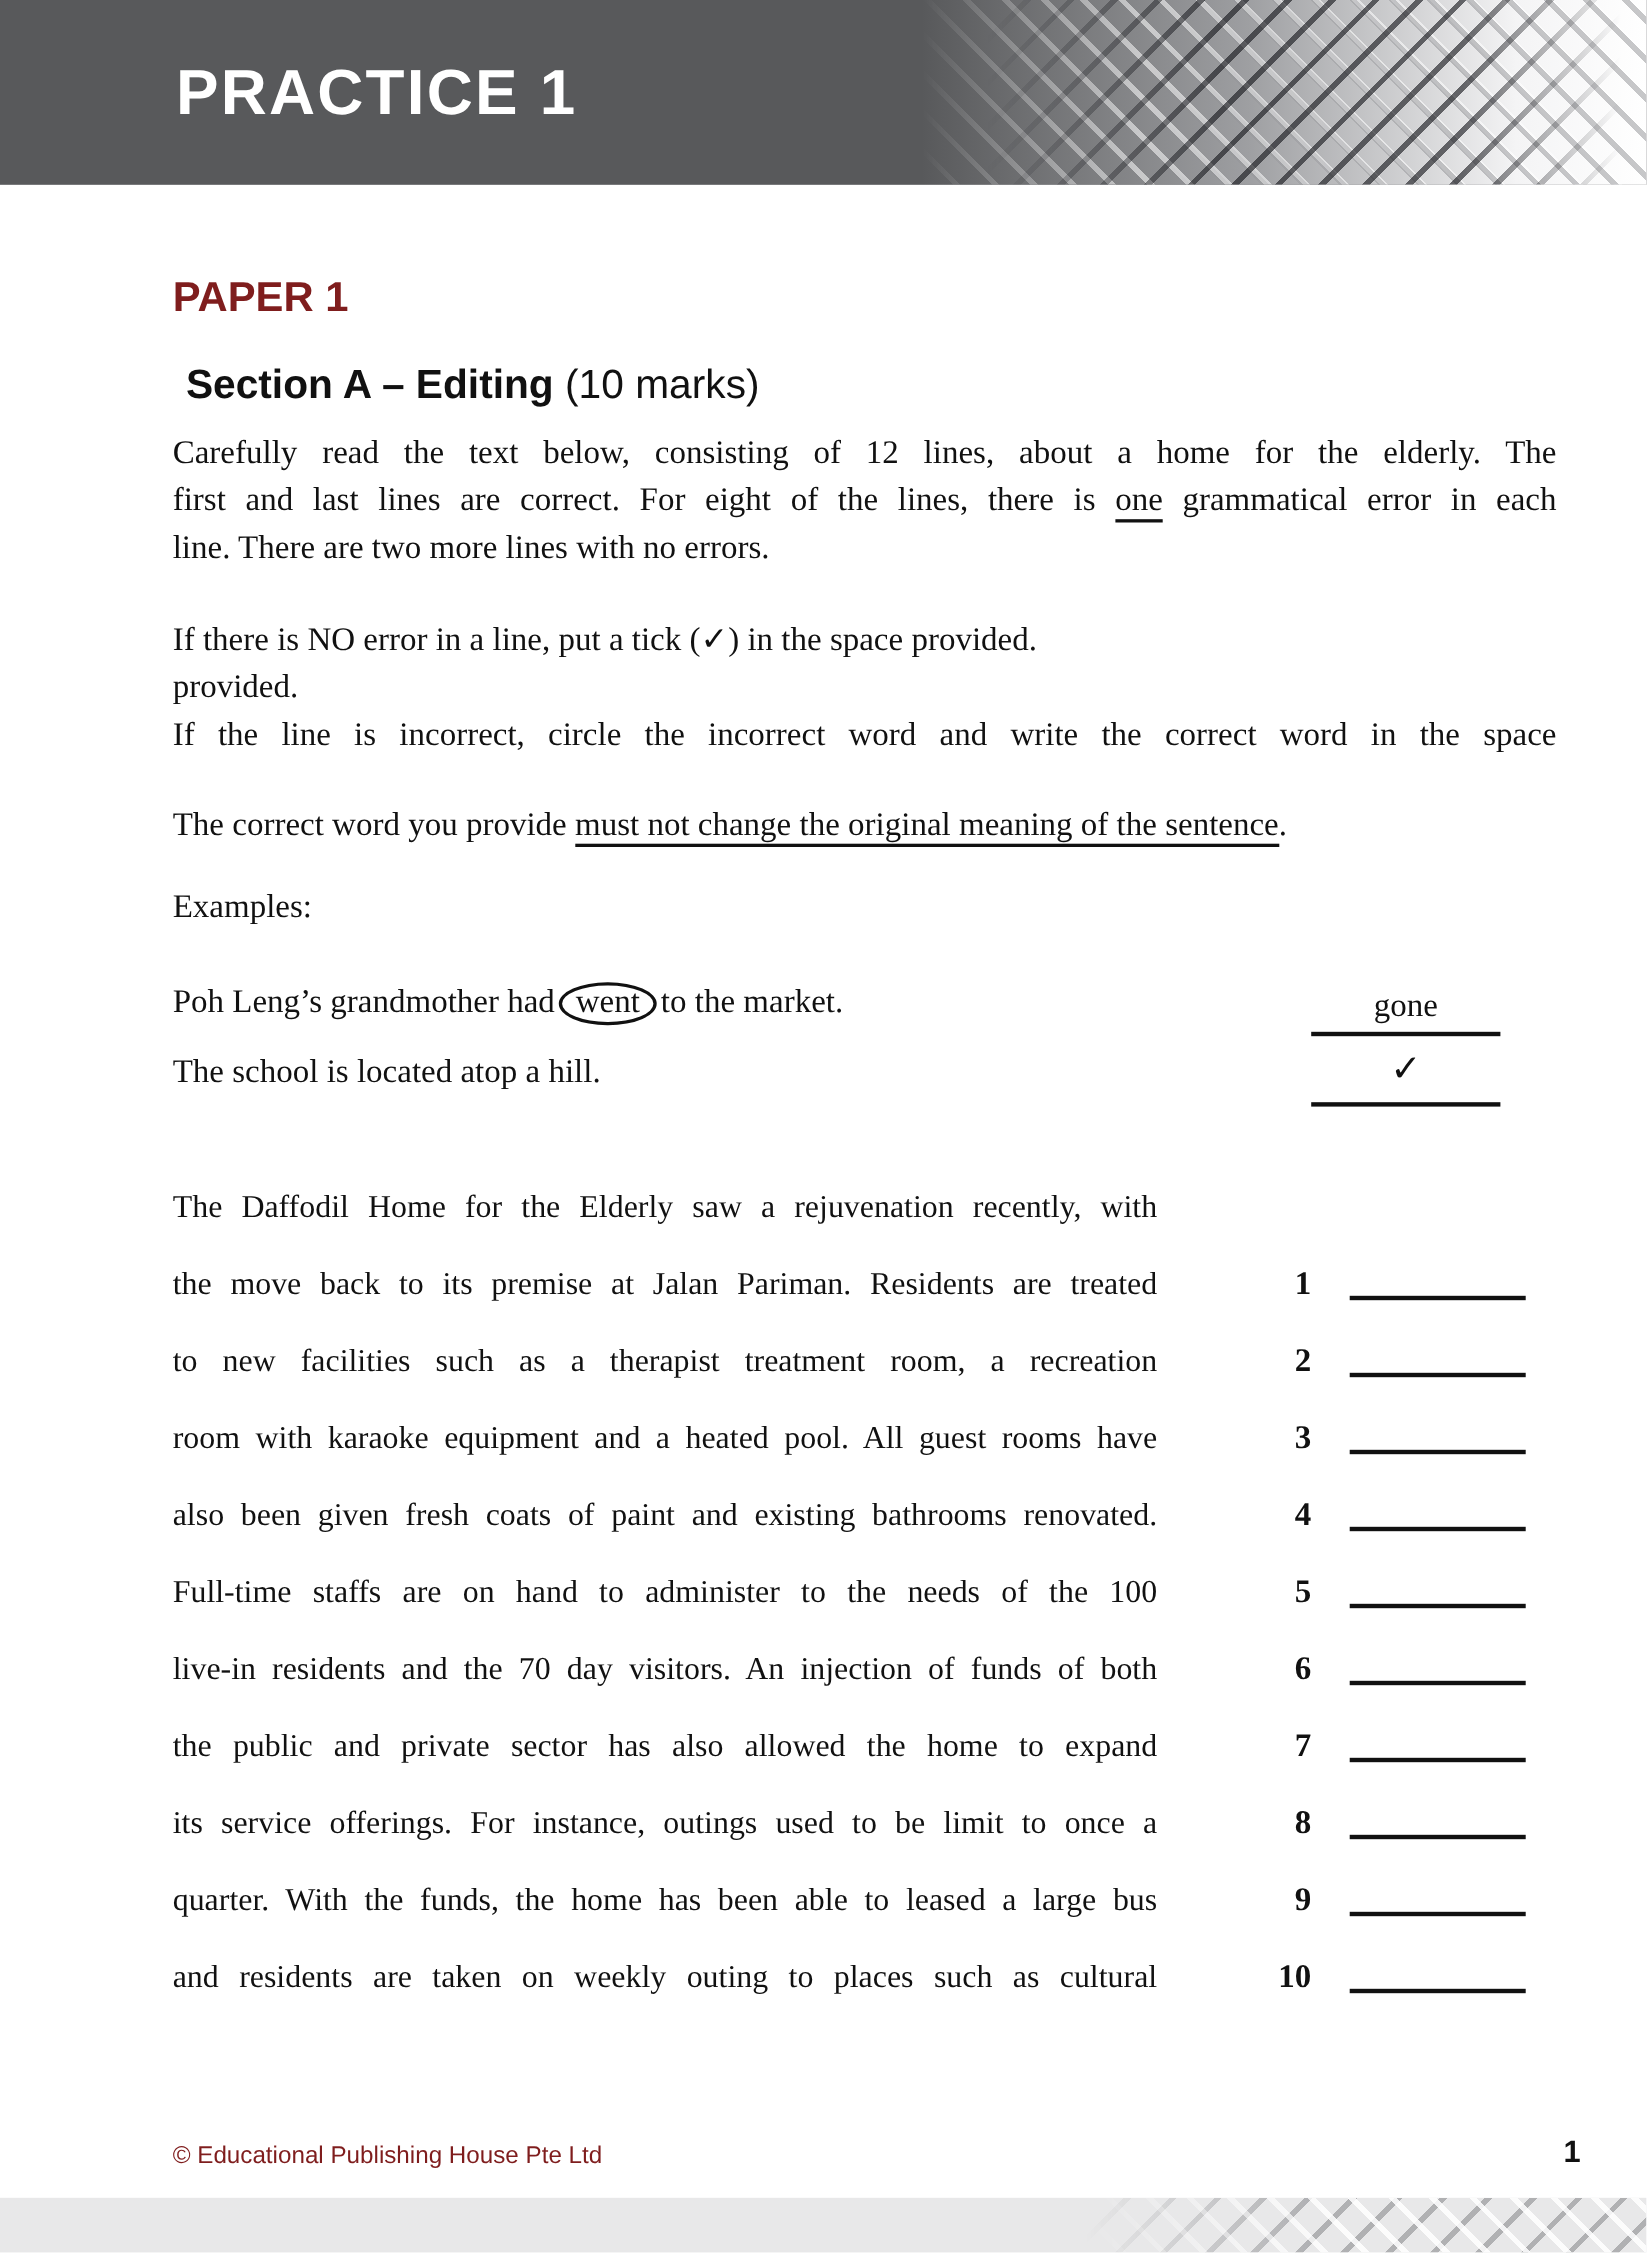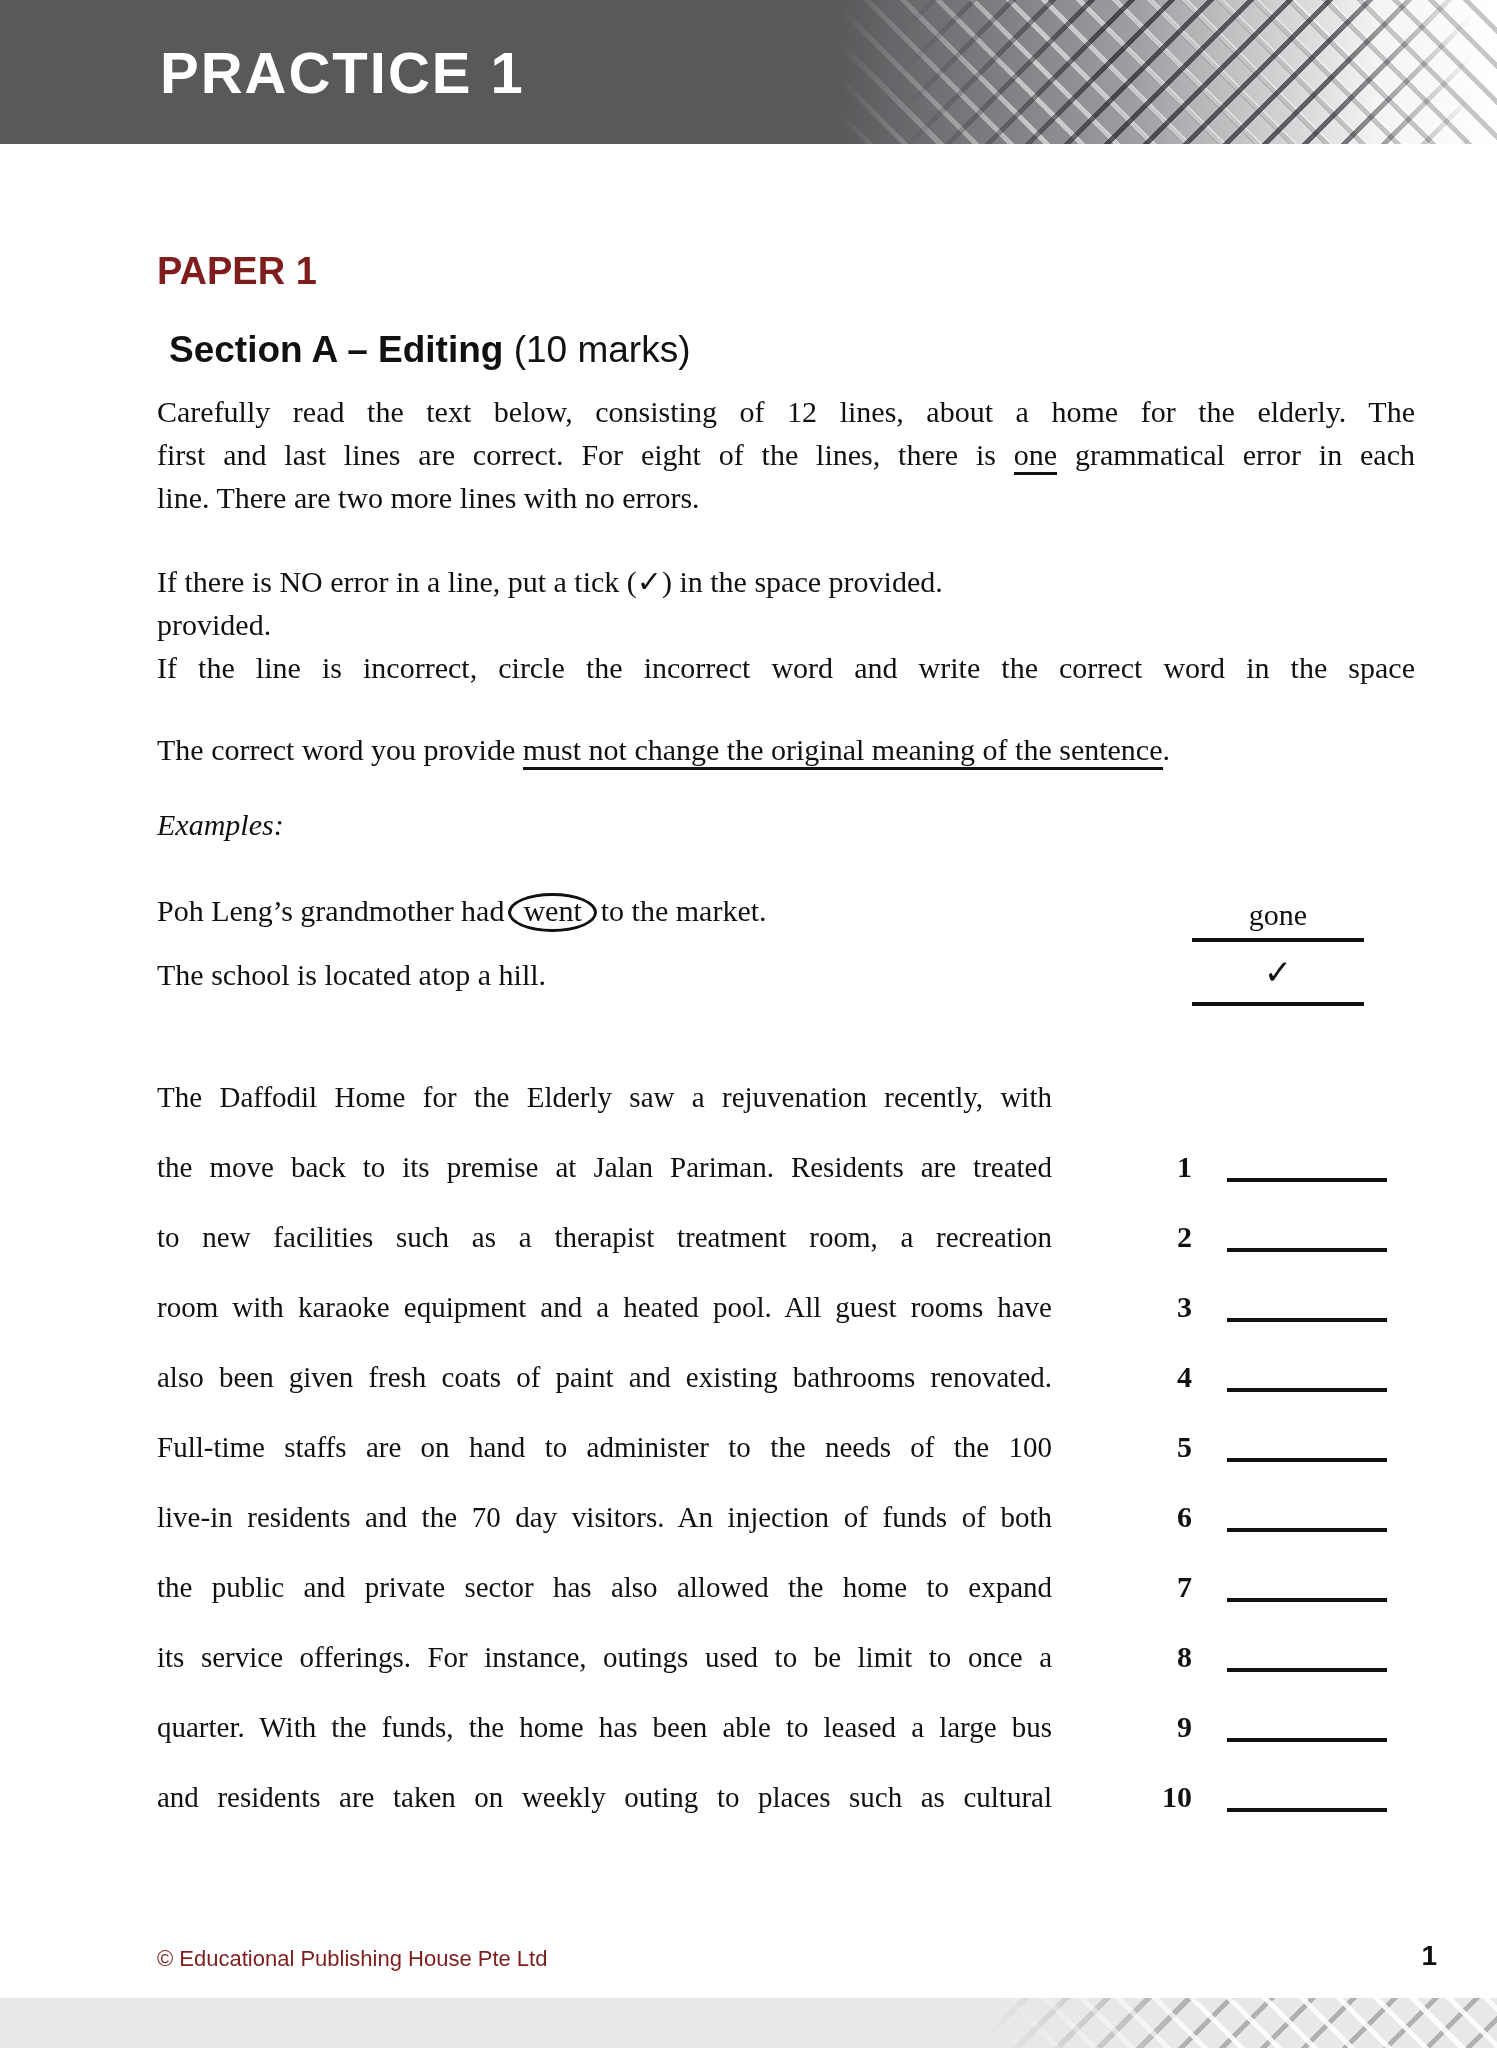--- a/index.html
+++ b/index.html
@@ -1,20 +1,20 @@
 <!DOCTYPE html>
 <html><head>
 <meta charset="utf-8">
 <style>
   html,body{margin:0;padding:0;background:#ffffff;}
   .page{position:relative;width:1497px;height:2048px;background:#ffffff;overflow:hidden;
         font-family:"Liberation Serif","DejaVu Serif",serif;color:#111111;}
 
   
-  .banner{position:absolute;left:0;top:0;width:1497px;height:144px;background:#58595b;}
+  .banner{position:absolute;left:0;top:0;width:1497px;height:168px;background:#58595b;}
   .banner-fade{position:absolute;top:0;bottom:0;left:56%;right:0;
       background:linear-gradient(90deg,rgba(88,89,91,0) 0%,rgba(170,171,174,.85) 45%,#f4f4f5 82%,#ffffff 100%);}
   .banner-stripes-light{position:absolute;top:0;bottom:0;left:56%;right:0;
       background:repeating-linear-gradient(45deg,rgba(255,255,255,0) 0 20px,rgba(255,255,255,.55) 20px 25px);
       -webkit-mask:linear-gradient(90deg,transparent 0%,#000 30%);mask:linear-gradient(90deg,transparent 0%,#000 30%);}
   .banner-stripes-gray{position:absolute;top:0;bottom:0;left:70%;right:0;
       background:repeating-linear-gradient(45deg,rgba(130,131,135,0) 0 20px,rgba(130,131,135,.45) 20px 25px);
       -webkit-mask:linear-gradient(90deg,transparent 0%,#000 60%);mask:linear-gradient(90deg,transparent 0%,#000 60%);}
   .banner-stripes-dark{position:absolute;top:0;bottom:0;left:60%;right:0;
       background:repeating-linear-gradient(135deg,rgba(20,21,26,0) 0 23px,rgba(20,21,26,.62) 23px 28px);
@@ -30,21 +30,21 @@
   .section-title{position:absolute;left:157px;top:317px;margin:12px;
       font-family:"Liberation Sans","DejaVu Sans",sans-serif;font-size:37px;color:#111;}
   .section-title .b{font-weight:bold;}
   .section-title .n{font-weight:normal;}
 
   
   .para{position:absolute;left:157px;width:1258px;font-size:30px;line-height:43px;}
   .tline{text-align:justify;}
   .tline.just{text-align-last:justify;}
   .u{border-bottom:3px solid #111;padding-bottom:1px;}
-  .examples-label{position:absolute;left:157px;top:808px;font-style:italic;font-size:30px;}
+  .examples-label{position:absolute;left:157px;top:808px;font-size:30px;}
 
   
   .ex-sentence{position:absolute;left:157px;font-size:30px;white-space:nowrap;}
   .circled{display:inline-block;border:3px solid #111;border-radius:50%;
       padding:0 12px 3px 12px;margin:0 4px;line-height:30px;}
   .answer-box{position:absolute;left:1192px;width:172px;text-align:center;
       border-bottom:4px solid #111;font-size:30px;}
   .answer-box.tick{font-size:34px;font-weight:bold;font-family:"DejaVu Sans",sans-serif;}
 
   

